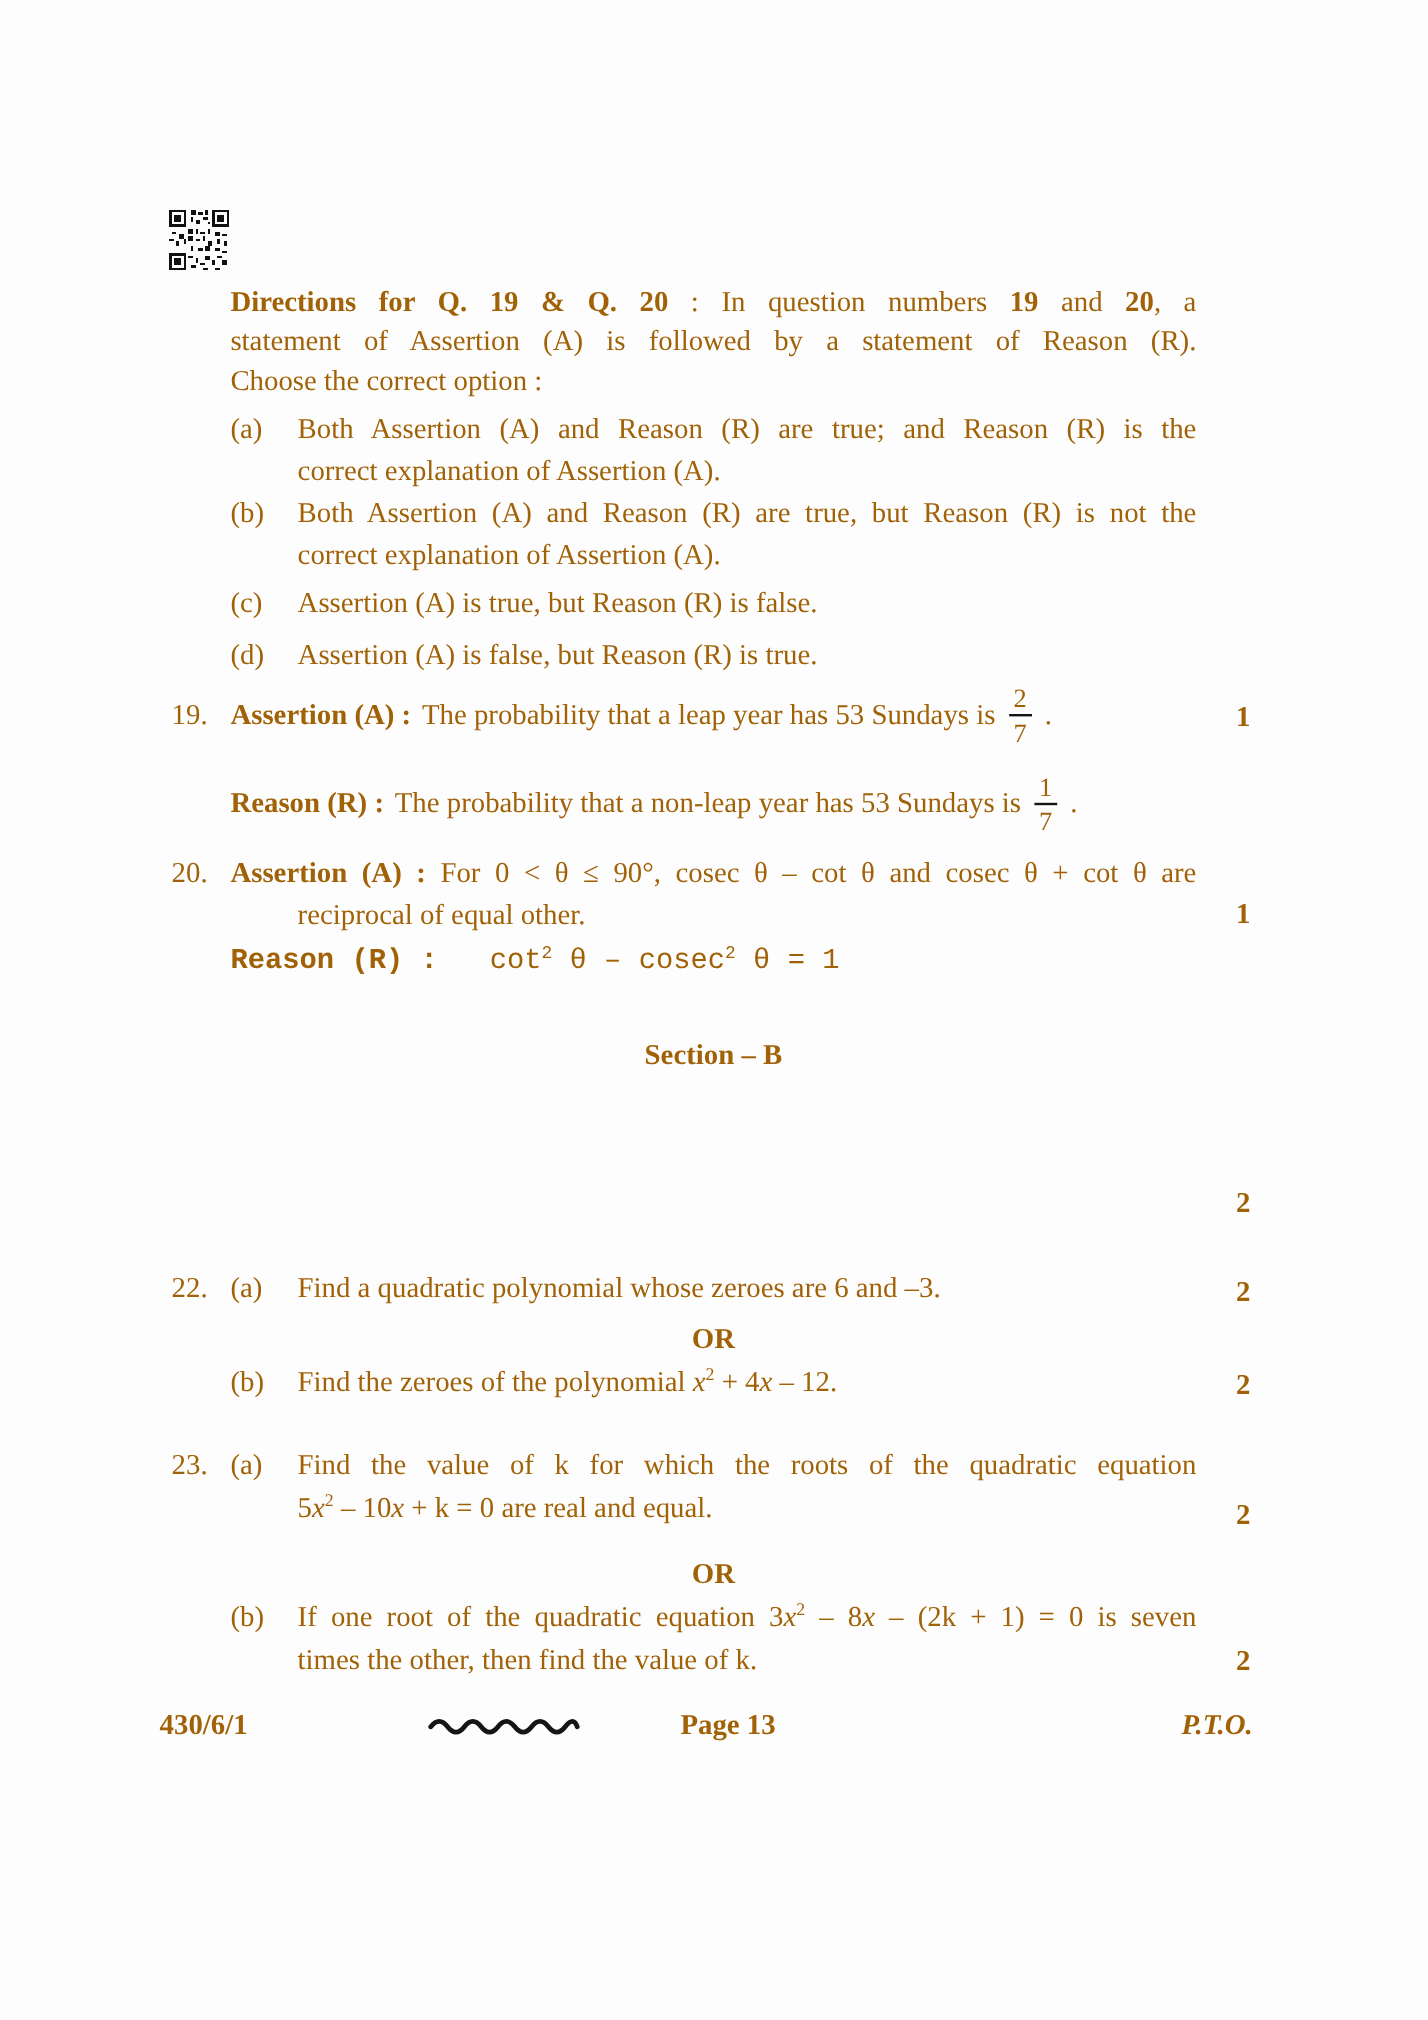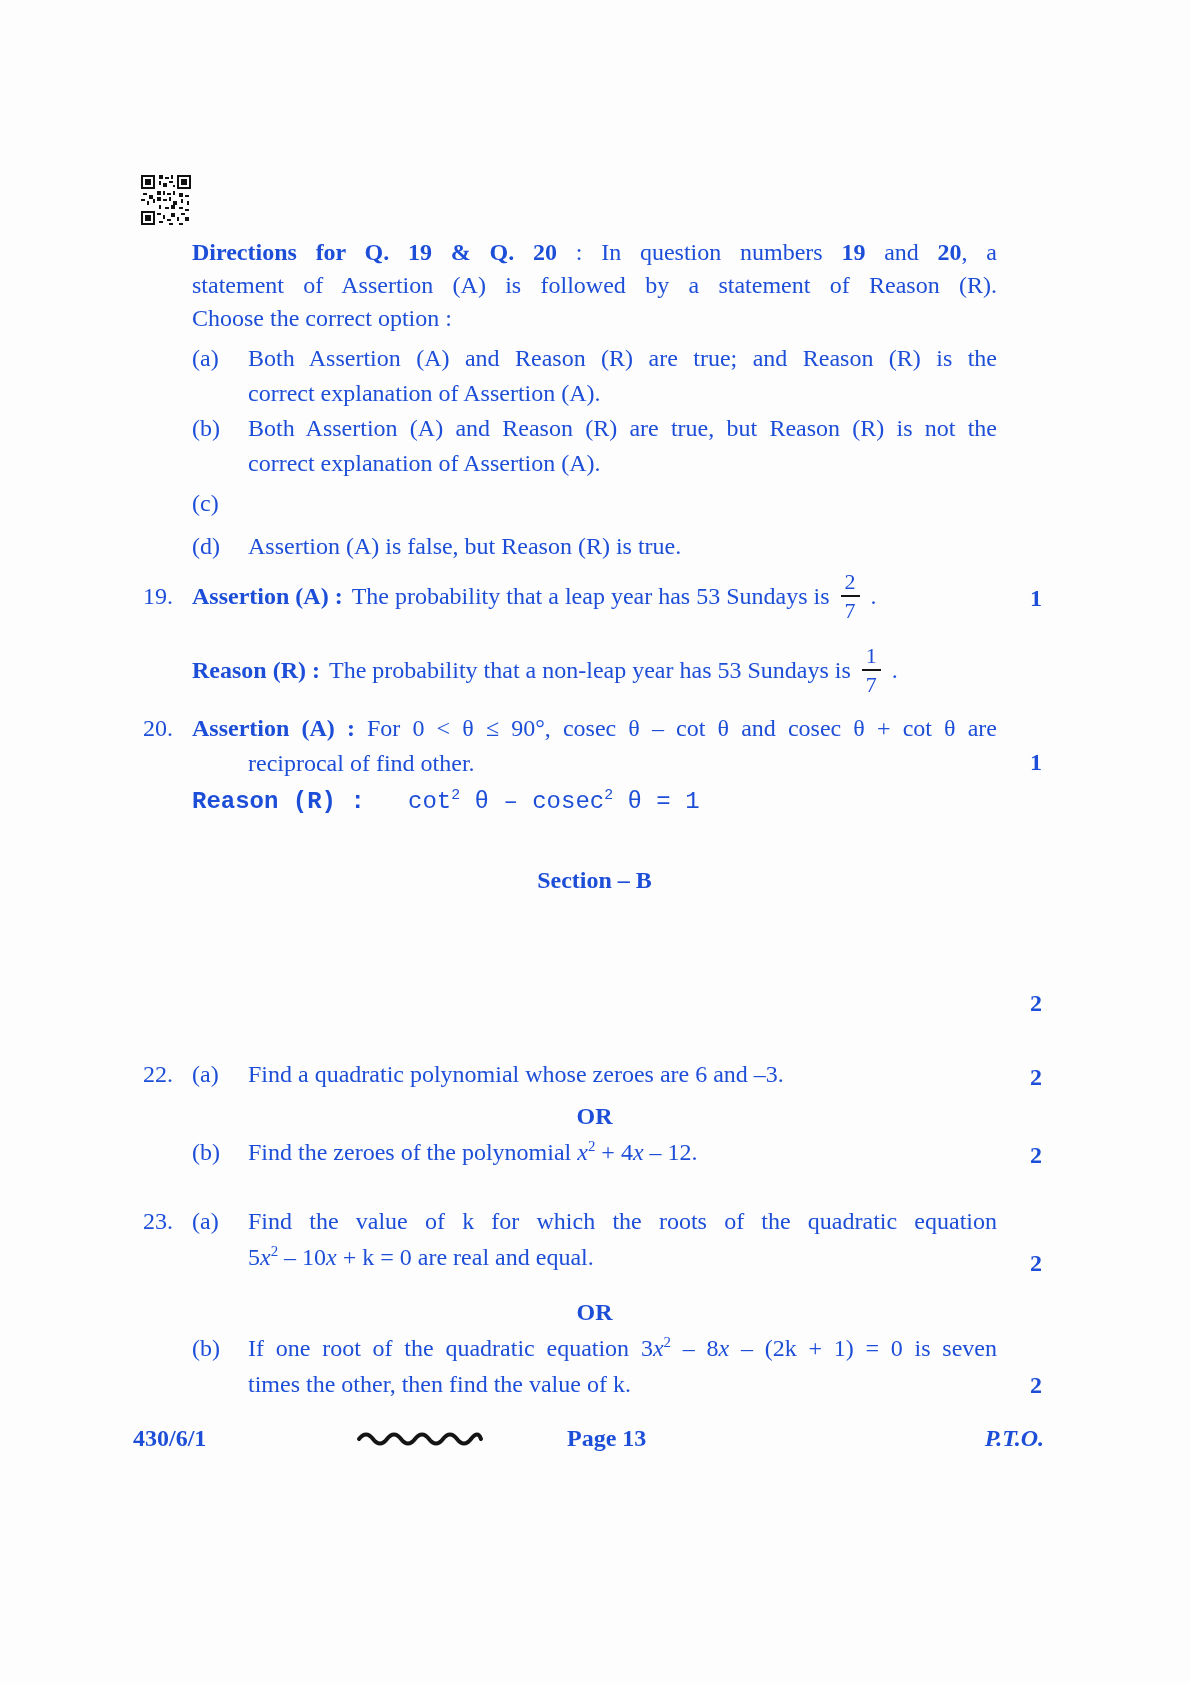--- a/index.html
+++ b/index.html
@@ -1,21 +1,21 @@
 <!DOCTYPE html>
 <html><head>
 <meta charset="utf-8">
 <style>
   html,body{margin:0;padding:0;background:#e8e8e8;}
   .page{
     position:relative;
     width:1190px;height:1683px;
     background:#fdfdfd;
     font-family:"Liberation Serif","DejaVu Serif",serif;
-    color:#1d4ed8;
+    color:#a16207;
     overflow:hidden;
   }
   .abs{position:absolute;}
   .txt{font-size:24px;line-height:35px;}
   .dir-lines{line-height:33px;}
   .block{left:143px;width:854px;}
   .qnum{position:absolute;left:0;top:0;}
   .body-ind{margin-left:49px;}   
   .opt-label{position:absolute;left:49px;top:0;}
   .opt-text{margin-left:105px;font-family:Liberation Serif, serif;}  
@@ -118,20 +118,21 @@
   <div class="abs block txt" style="top:411px;">
     <span class="opt-label">(b)</span>
     <div class="opt-text">
       <div class="jline">Both Assertion (A) and Reason (R) are true, but Reason (R) is not the</div>
       <div>correct explanation of Assertion (A).</div>
     </div>
   </div>
 
   <div class="abs block txt" style="top:486px;">
     <span class="opt-label">(c)</span>
+    <div class="opt-text">Assertion (A) is true, but Reason (R) is false.</div>
   </div>
 
   <div class="abs block txt" style="top:529px;">
     <span class="opt-label">(d)</span>
     <div class="opt-text">Assertion (A) is false, but Reason (R) is true.</div>
   </div>
 
   <div class="abs block txt" style="top:561px;">
     <span class="qnum" style="top:18px;">19.</span>
     <div class="body-ind fracrow">
@@ -155,21 +156,21 @@
           <span class="fden">7</span>
         </span>
       <span>.</span>
     </div>
   </div>
 
   <div class="abs block txt" style="top:711px;">
     <span class="qnum">20.</span>
     <div class="body-ind">
       <div class="jline"><b>Assertion (A) :</b> For 0 &lt; θ ≤ 90°, cosec θ – cot θ and cosec θ + cot θ are</div>
-      <div class="opt-text" style="margin-left:56px;">reciprocal of find other.</div>
+      <div class="opt-text" style="margin-left:56px;">reciprocal of equal other.</div>
       <div style="margin-top:3px;font-family:Liberation Mono, monospace;"><b>Reason (R) :</b>&nbsp;&nbsp; cot<sup>2</sup> θ – cosec<sup>2</sup> θ = 1</div>
     </div>
   </div>
   <div class="mark" style="top:745px;">1</div>
 
   <div class="abs center-col txt bold" style="top:863px;">Section – B</div>
 
 
   <div class="mark" style="top:986px;">2</div>
 

